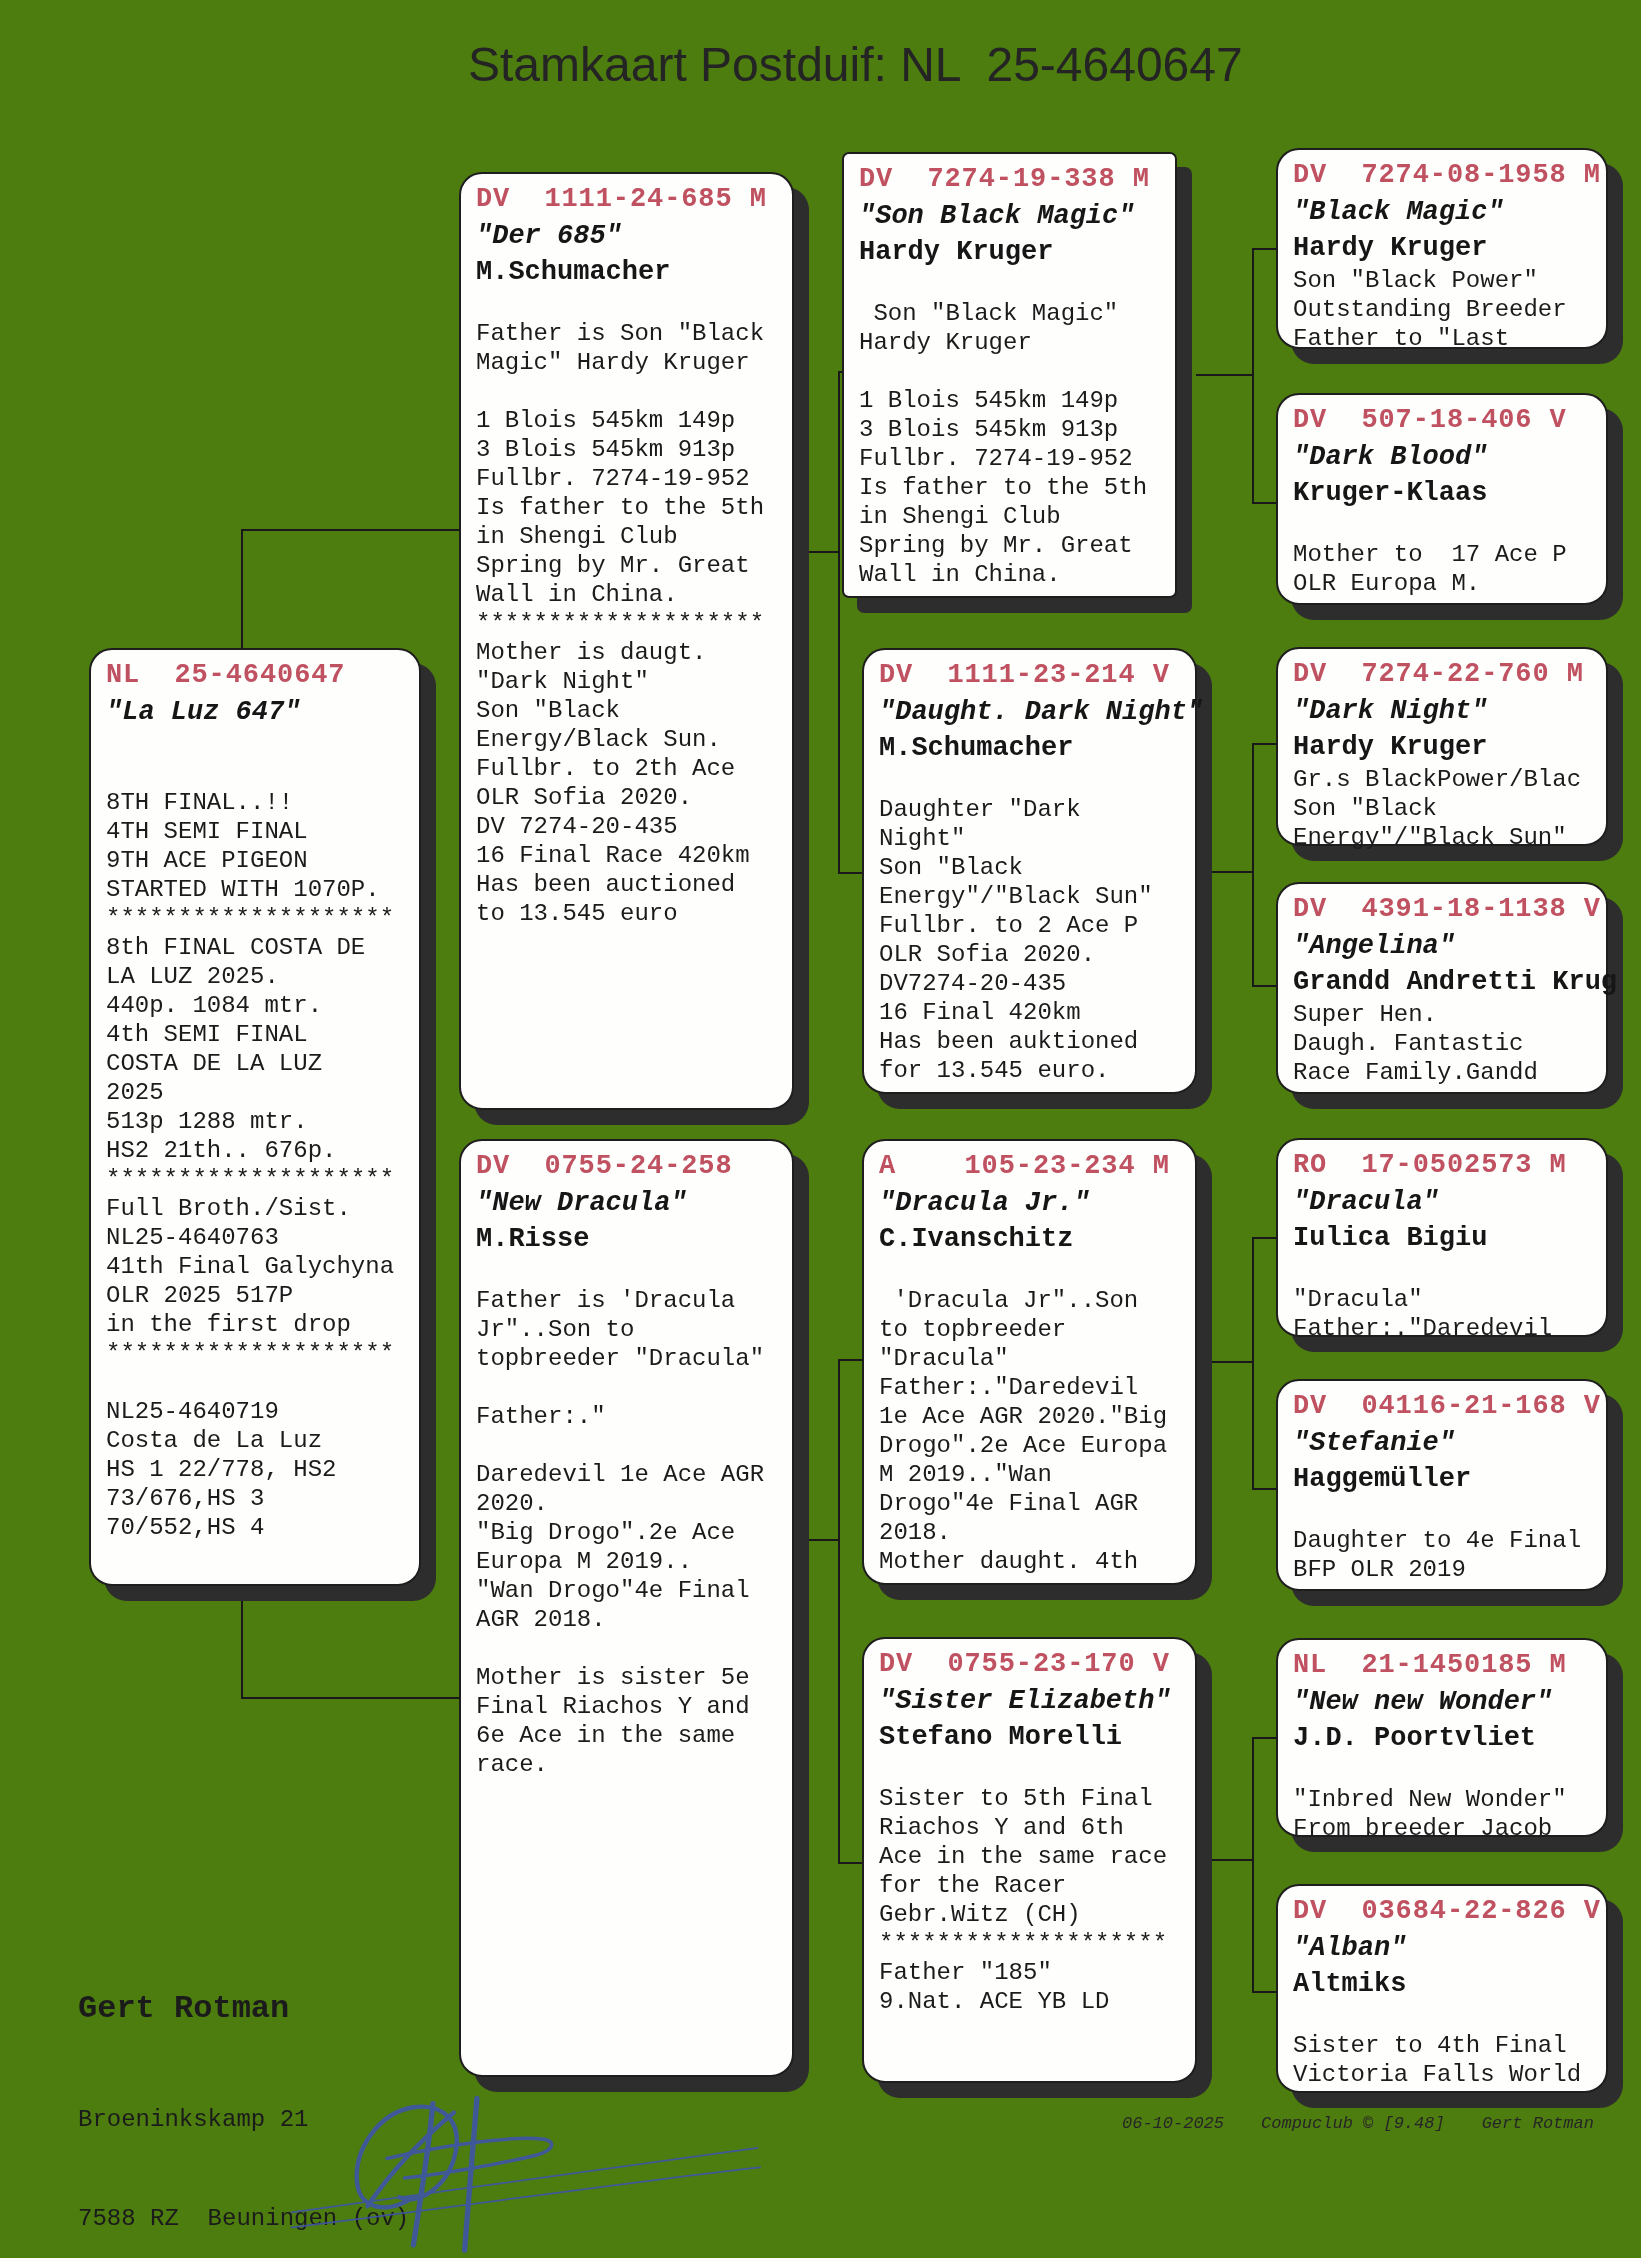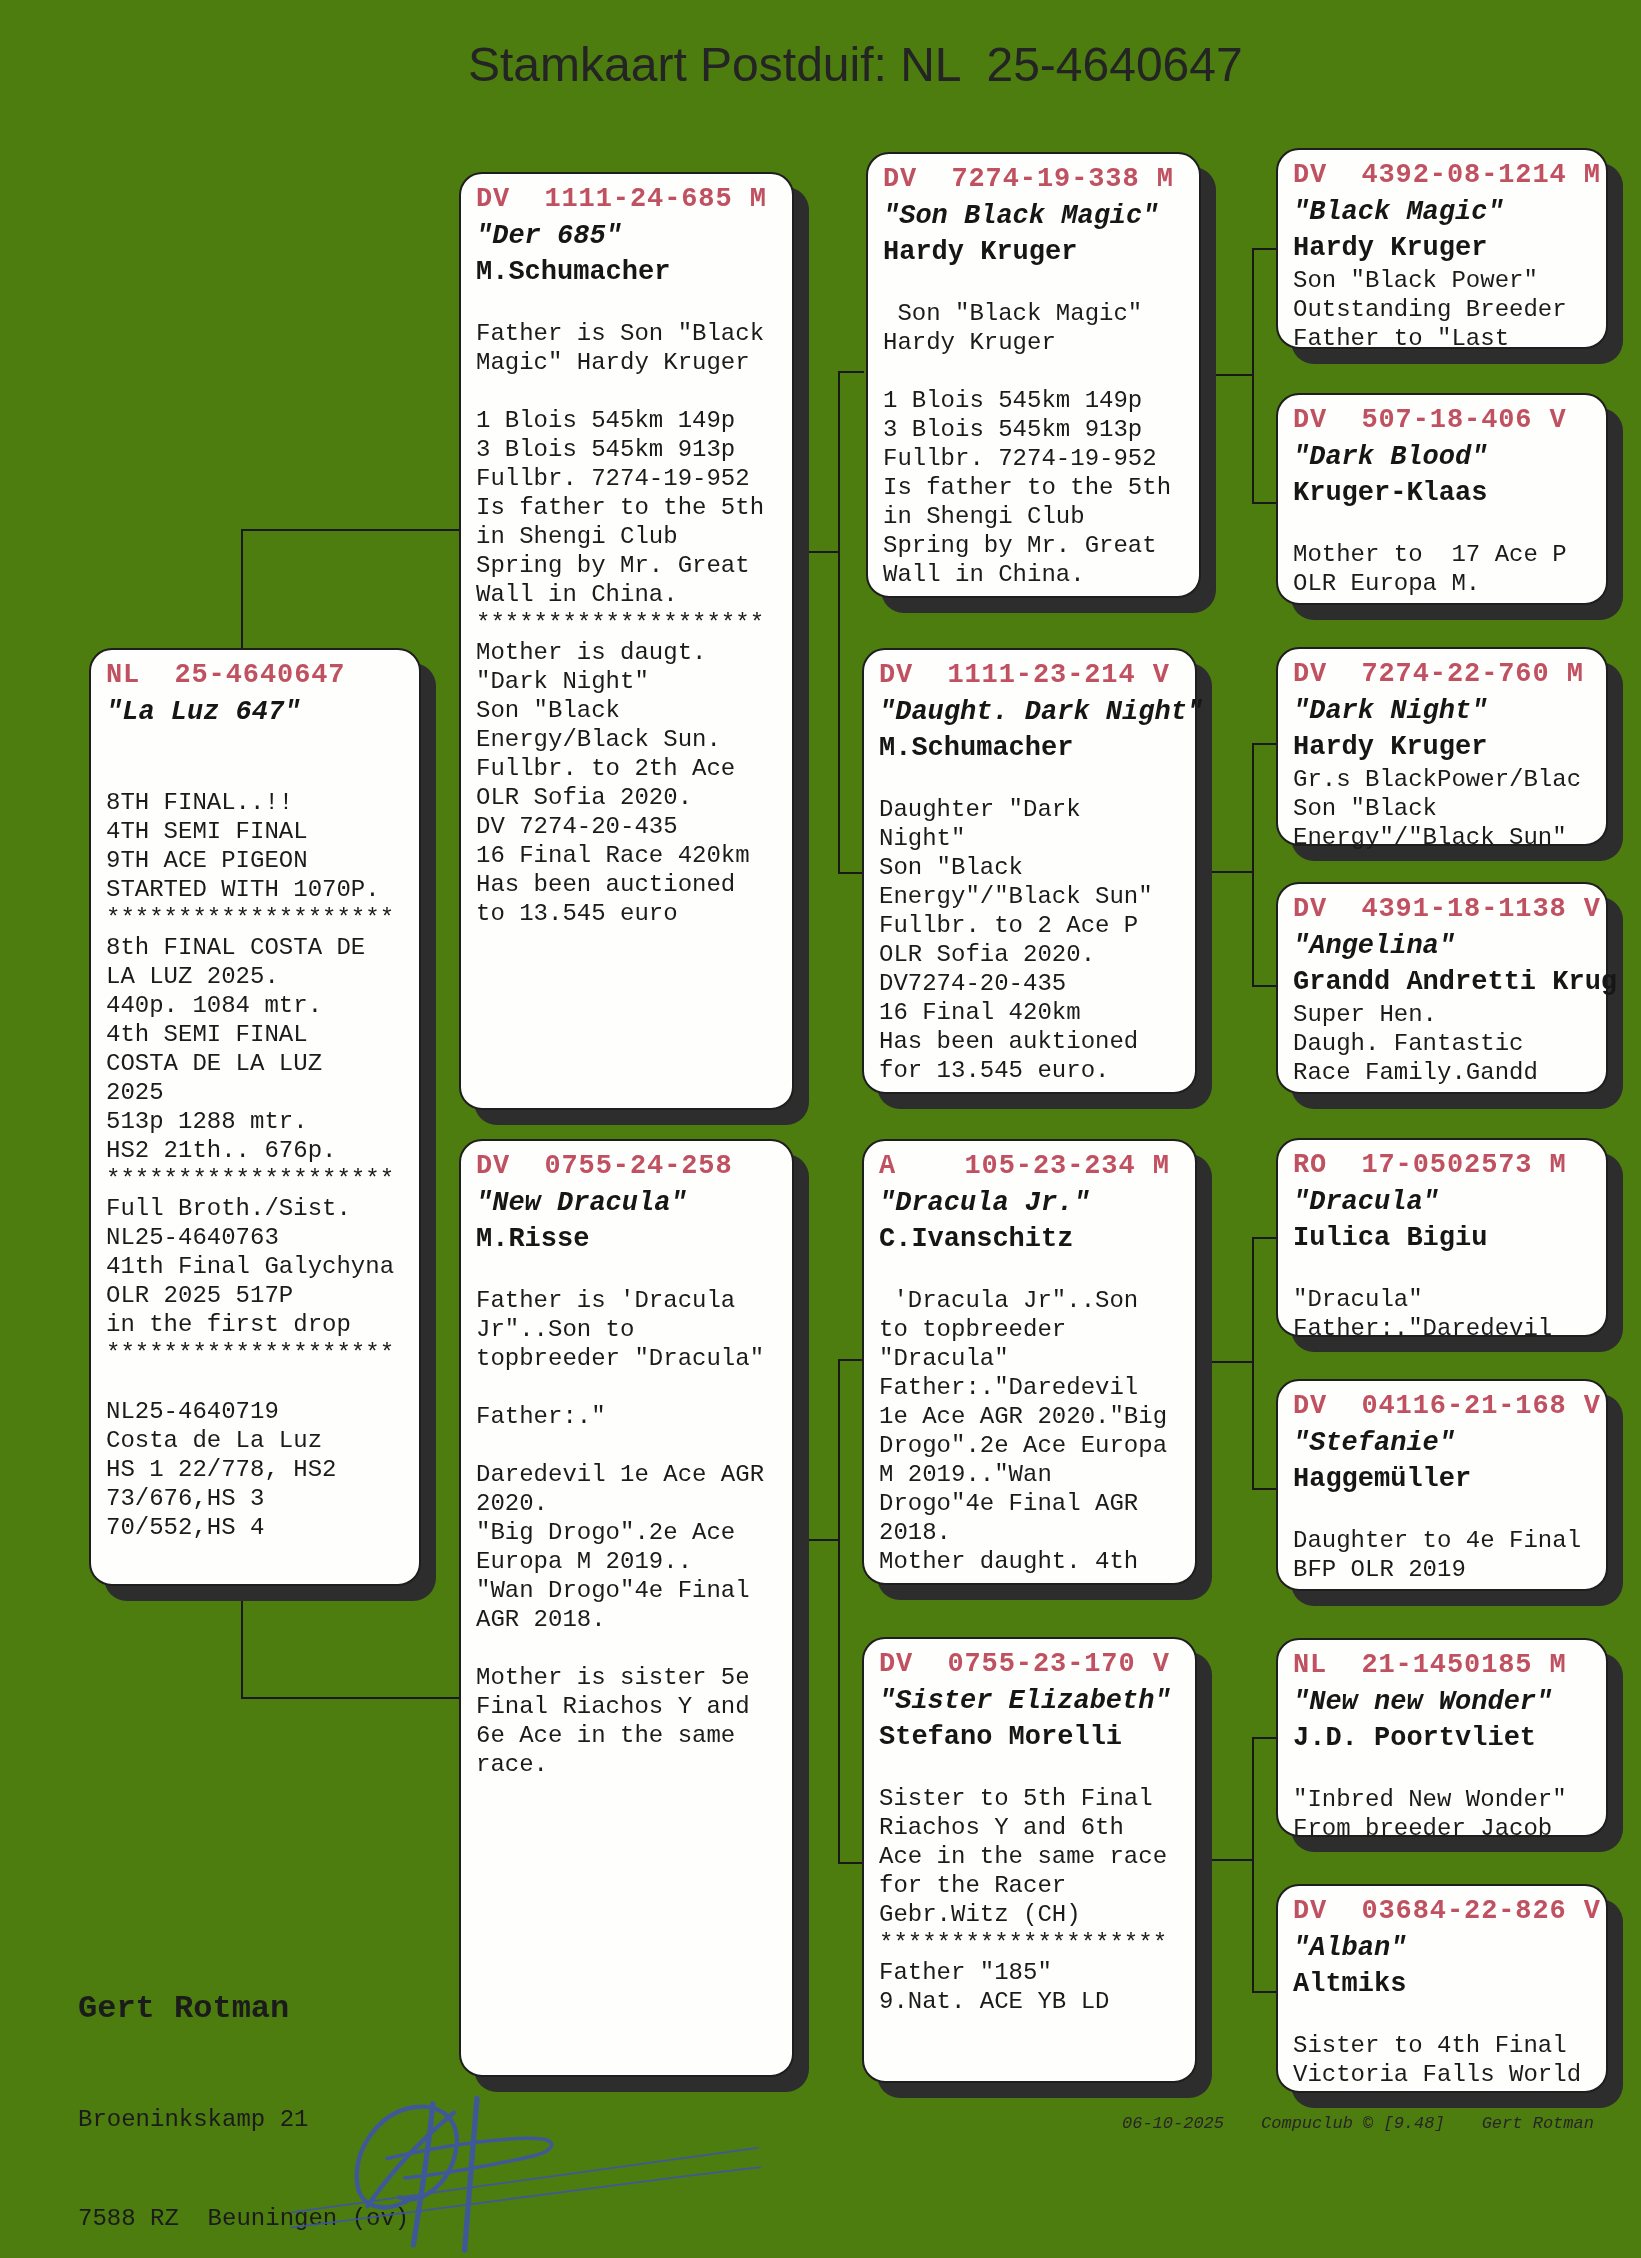--- a/index.html
+++ b/index.html
@@ -166,21 +166,21 @@
 Europa M 2019..
 "Wan Drogo"4e Final
 AGR 2018.
 
 Mother is sister 5e
 Final Riachos Y and
 6e Ace in the same
 race.</div>
   </div>
 
-  <div class="pbox" style="left:866px;top:152px;width:335px;height:446px;">
+  <div class="pbox" style="left:842px;top:152px;width:335px;height:446px;border-radius:7px;">
     <div class="ring">DV  7274-19-338 M</div>
     <div class="pname">"Son Black Magic"</div>
     <div class="pbreeder">Hardy Kruger</div>
     <div class="pbody">
  Son "Black Magic"
 Hardy Kruger
 
 1 Blois 545km 149p
 3 Blois 545km 913p
 Fullbr. 7274-19-952
@@ -233,21 +233,21 @@
 Riachos Y and 6th
 Ace in the same race
 for the Racer
 Gebr.Witz (CH)
 ********************
 Father "185"
 9.Nat. ACE YB LD</div>
   </div>
 
   <div class="pbox" style="left:1276px;top:148px;width:332px;height:201px;">
-    <div class="ring">DV  4392-08-1214 M</div>
+    <div class="ring">DV  7274-08-1958 M</div>
     <div class="pname">"Black Magic"</div>
     <div class="pbreeder">Hardy Kruger</div>
     <div class="pbody">Son "Black Power"
 Outstanding Breeder
 Father to "Last</div>
   </div>
 
   <div class="pbox" style="left:1276px;top:393px;width:332px;height:212px;">
     <div class="ring">DV  507-18-406 V</div>
     <div class="pname">"Dark Blood"</div>

